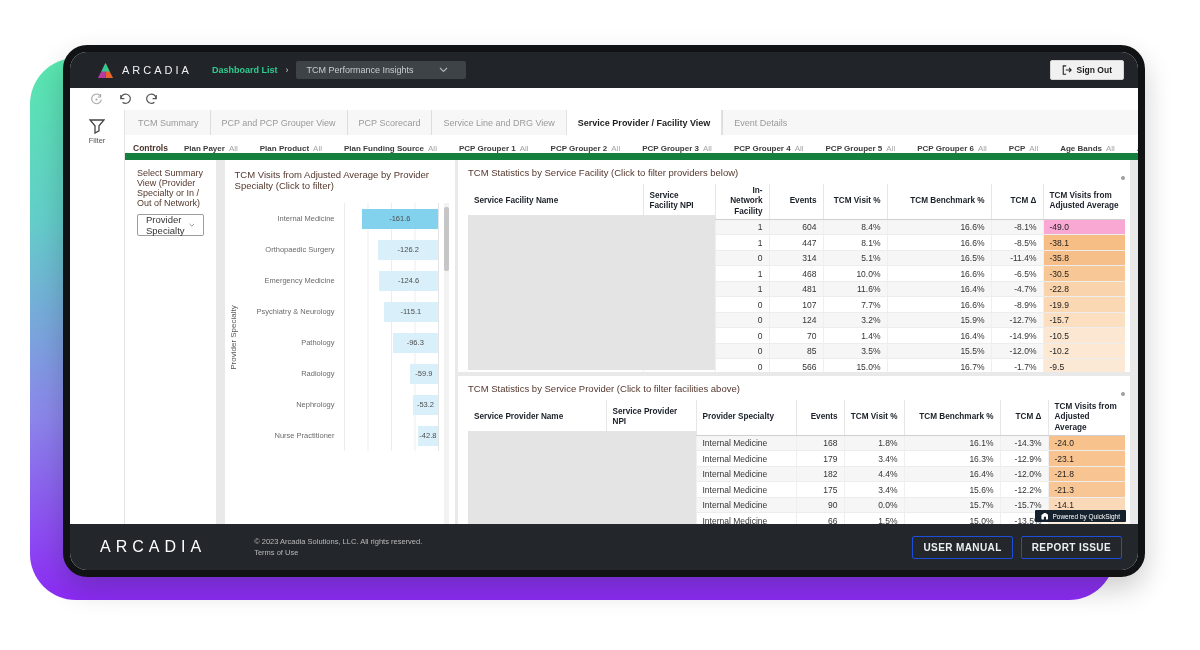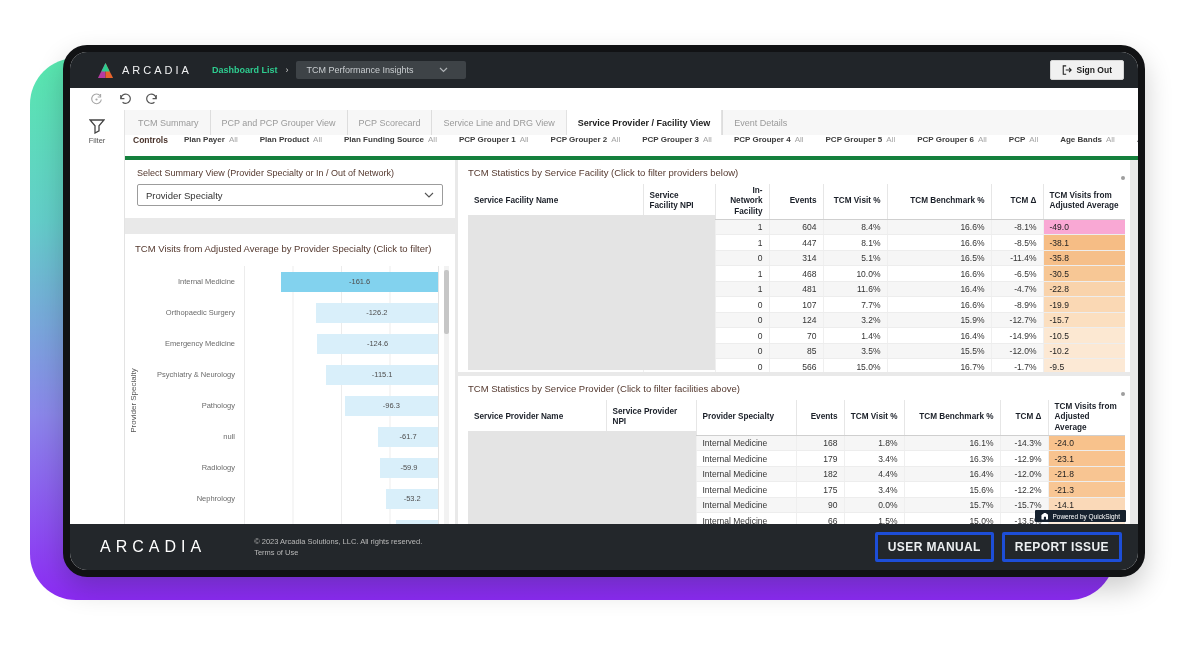--- a/index.html
+++ b/index.html
@@ -38,30 +38,30 @@
 
   .contentcol { flex:1; display:flex; flex-direction:column; min-width:0; }
 
   
   .tabbar { height:25px; background:#f7f7f7; display:flex; align-items:stretch; font-size:9px; padding-left:2px; flex:0 0 auto; }
   .tab { display:flex; align-items:center; padding:0 11px; color:#9a9a9a; border-left:1px solid #ddd; cursor:pointer; white-space:nowrap; }
   .tab:first-child { border-left:none; }
   .tab.active { background:#fff; color:#1d1d1d; font-weight:700; border-left:1px solid #e2e2e2; border-right:1px solid #e2e2e2; }
 
   
-  .controls { height:25px; background:#fff; display:flex; align-items:flex-start; font-size:8px; padding-left:8px;
-              border-bottom:4px solid #15803d; white-space:nowrap; overflow:hidden; flex:0 0 auto; }
+  .controls { height:25px; background:#fff; display:flex; align-items:flex-end; font-size:8px; padding-left:8px;
+              border-bottom:7px solid #15803d; white-space:nowrap; overflow:hidden; flex:0 0 auto; }
   .controls .ctitle { font-weight:700; color:#4a342c; margin-right:16px; font-size:8.5px; }
   .ctrl { margin-right:22px; cursor:pointer; }
   .cname { font-weight:700; color:#3c3c3c; }
   .cval { color:#a3a3a3; margin-left:4px; }
 
   
   .panels { flex:1; display:flex; background:#e9e9e9; gap:3px; padding-right:8px; min-height:0; position:relative; }
-  .leftcol { width:330px; flex:0 0 auto; display:flex; flex-direction:column; gap:16px; min-height:0; }
+  .leftcol { width:330px; flex:0 0 auto; display:flex; flex-direction:row; gap:9px; min-height:0; }
   .panel { background:#fff; position:relative; }
   .selpanel { flex:0 0 58px; padding:8px 12px; }
   .sel-label { font-size:9px; color:#54382e; margin-bottom:6px; }
   .selectbox { height:22px; border:1px solid #9c9c9c; border-radius:2px; display:flex; align-items:center;
                justify-content:space-between; padding:0 8px; font-size:9.5px; color:#333; cursor:pointer; background:#fff; }
 
   .chartpanel { flex:1; padding:9px 6px 0 10px; overflow:hidden; }
   .chart-title { font-size:9.5px; color:#54382e; margin-bottom:12px; }
   .chartwrap { display:flex; height:100%; }
   .ylab { width:14px; position:relative; flex:0 0 auto; }
@@ -101,21 +101,21 @@
              padding:2.5px 6px; display:flex; align-items:center; gap:4px; z-index:5; border-radius:1px; }
   .qsicon { width:7px; height:7px; background:#fff; display:inline-block; border-radius:1px;
             clip-path:polygon(0 100%,0 35%,50% 0,100% 35%,100% 100%,65% 100%,65% 60%,35% 60%,35% 100%); }
 
   
   .ftr { height:46px; background:#23272b; display:flex; align-items:center; padding:0 16px 0 30px; flex:0 0 auto; }
   .ftr-brand { color:#fff; font-size:16px; letter-spacing:5px; font-weight:400; }
   .ftr-copy { margin-left:48px; color:#b9b9b9; font-size:7.5px; line-height:1.5; }
   .ftr-copy .terms { cursor:pointer; }
   .ftr-spacer { flex:1; }
-  .ftr-btn { border:3px solid #1d4ed8; color:#eceff1; background:transparent; font-size:12px; font-weight:700;
+  .ftr-btn { border:1px solid #1d4ed8; color:#eceff1; background:transparent; font-size:10px; font-weight:700;
              padding:5px 10px; border-radius:2px; margin-left:8px; letter-spacing:.4px; cursor:pointer;
              font-family:"Liberation Sans",sans-serif; }
 </style>
 </head>
 <body>
 
 <div class="stage">
   <div class="blob"></div>
 
   <div class="card">
@@ -244,28 +244,20 @@
                         <div class="bar" style="width: 57.55%; background: rgb(217, 239, 250);">
                           <span>-115.1</span>
                         </div>
                       </div>
                     </div>
                     <div class="crow">
                       <div class="cat">Pathology</div>
                       <div class="plot">
                         <div class="bar" style="width: 48.15%; background: rgb(217, 239, 250);">
                           <span>-96.3</span>
-                        </div>
-                      </div>
-                    </div>
-                    <div class="crow">
-                      <div class="cat">null</div>
-                      <div class="plot">
-                        <div class="bar" style="width: 30.85%; background: rgb(217, 239, 250);">
-                          <span>-61.7</span>
                         </div>
                       </div>
                     </div>
                     <div class="crow">
                       <div class="cat">Radiology</div>
                       <div class="plot">
                         <div class="bar" style="width: 29.95%; background: rgb(217, 239, 250);">
                           <span>-59.9</span>
                         </div>
                       </div>

